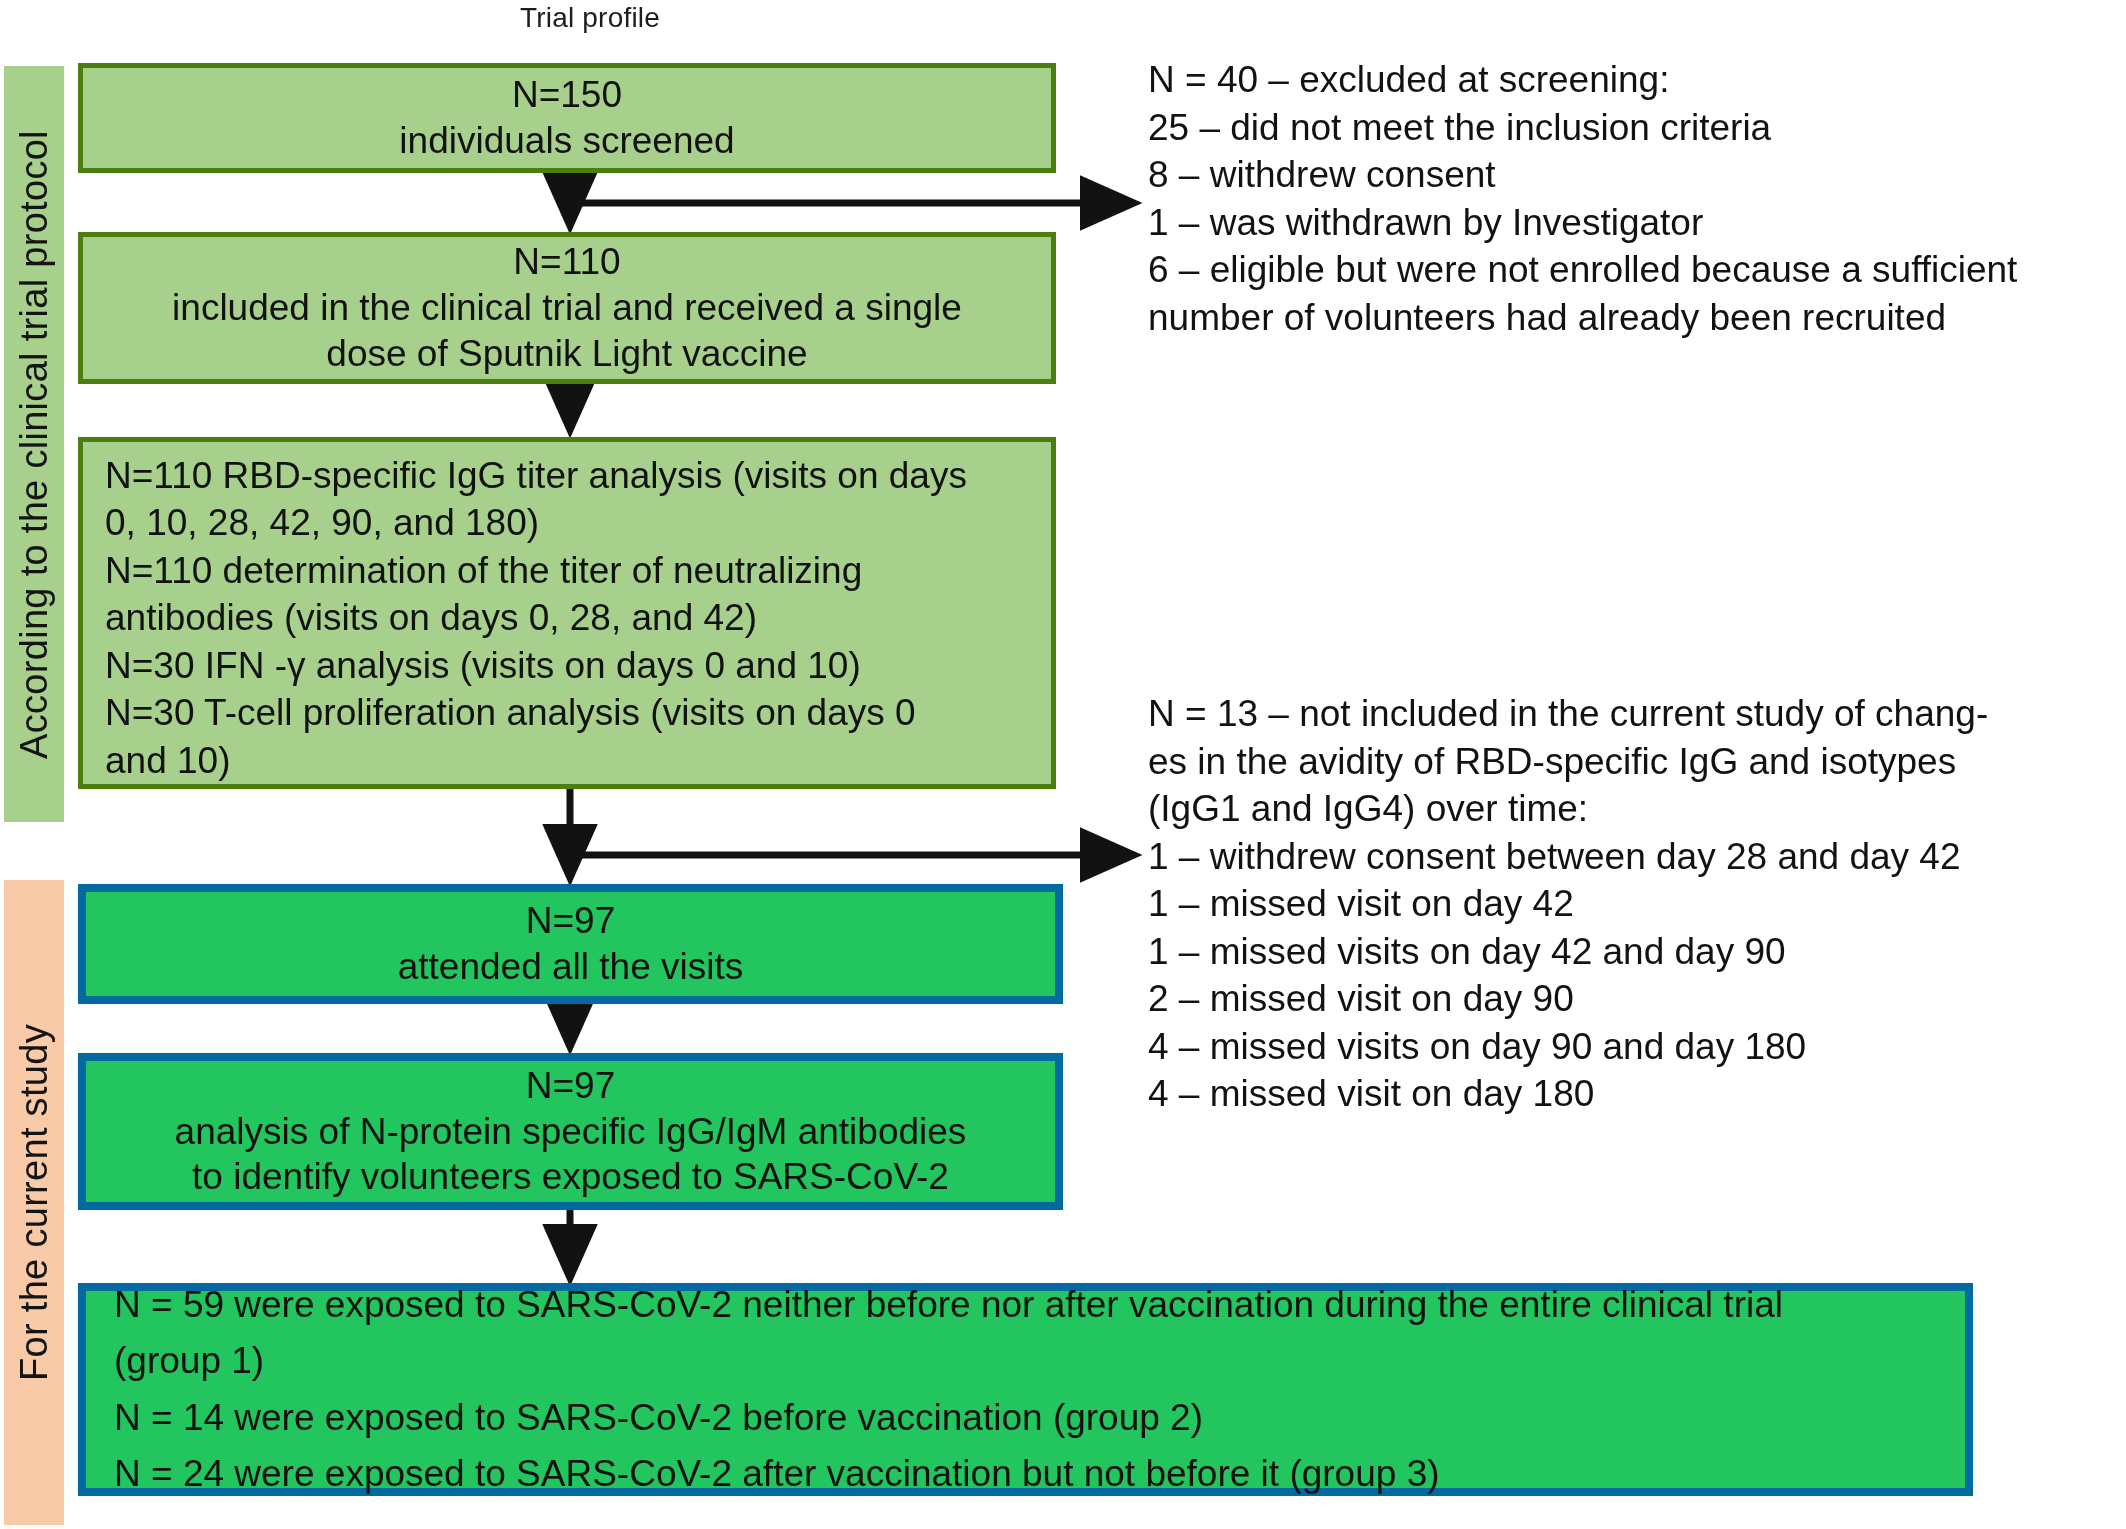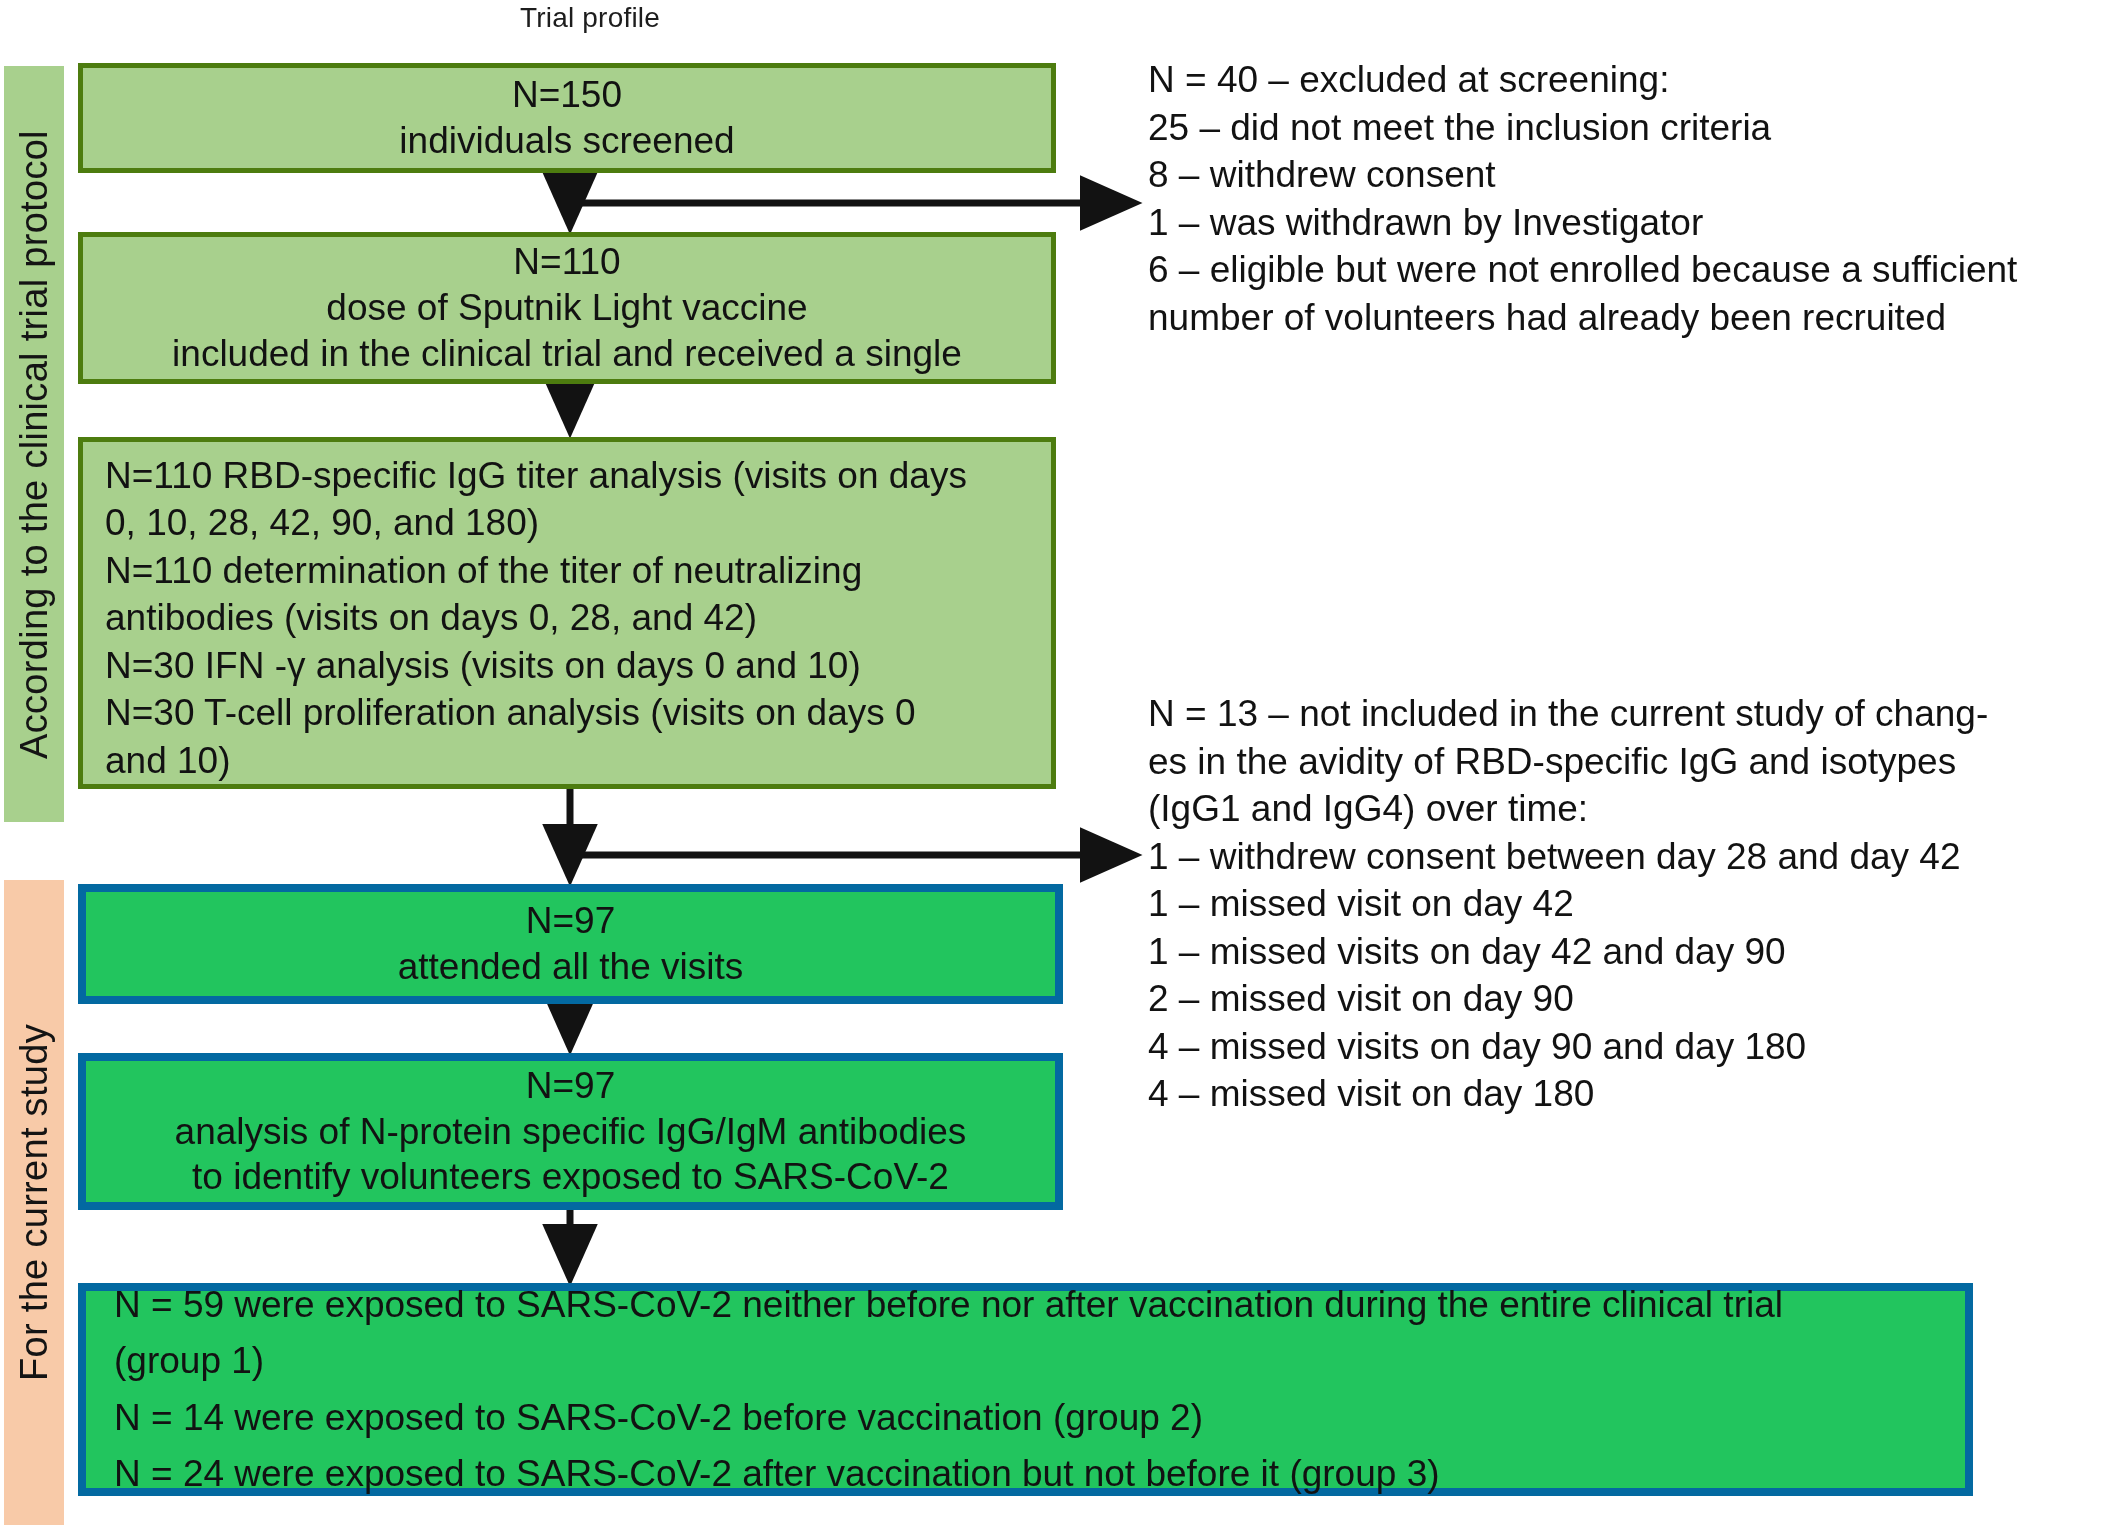--- a/index.html
+++ b/index.html
@@ -163,22 +163,22 @@
     </g>
   </svg>
 
   <div class="flow-box green center" id="box-screened">
     <div class="line">N=150</div>
     <div class="line">individuals screened</div>
   </div>
 
   <div class="flow-box green center" id="box-included">
     <div class="line">N=110</div>
+    <div class="line">included in the clinical trial and received a single</div>
     <div class="line">dose of Sputnik Light vaccine</div>
-    <div class="line">included in the clinical trial and received a single</div>
   </div>
 
   <div class="flow-box green left" id="box-analysis">
     <div class="line">N=110 RBD-specific IgG titer analysis (visits on days</div>
     <div class="line">0, 10, 28, 42, 90, and 180)</div>
     <div class="line">N=110 determination of the titer of neutralizing</div>
     <div class="line">antibodies (visits on days 0, 28, and 42)</div>
     <div class="line">N=30 IFN -γ analysis (visits on days 0 and 10)</div>
     <div class="line">N=30 T-cell proliferation analysis (visits on days 0</div>
     <div class="line">and 10)</div>

